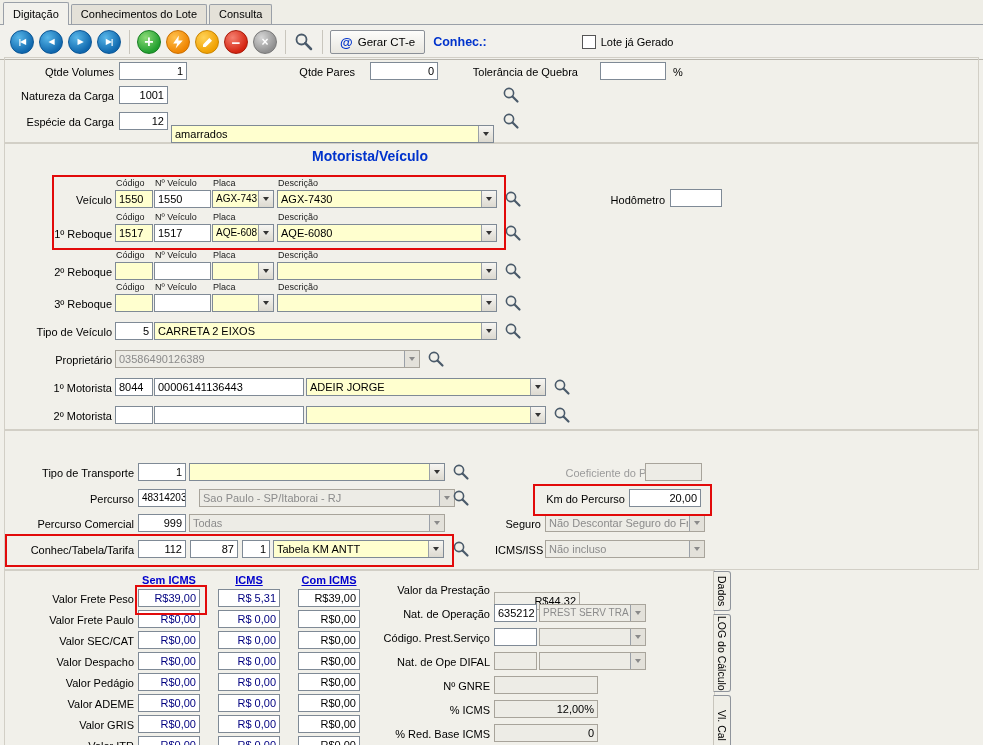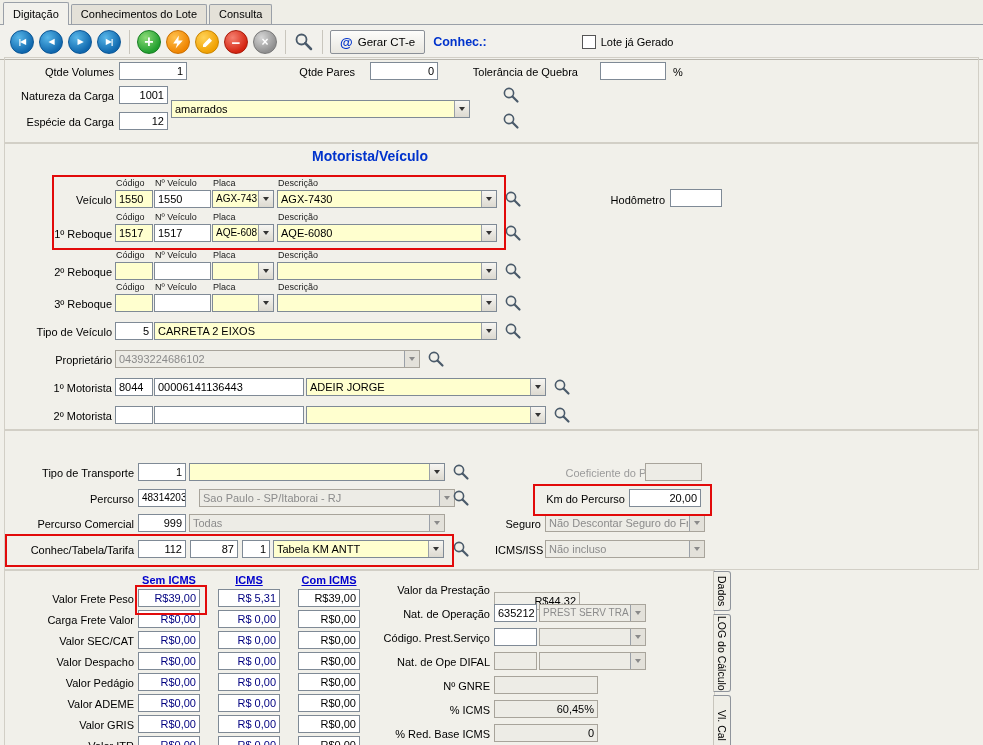--- a/index.html
+++ b/index.html
@@ -141,21 +141,21 @@
   <div class="fld rt" style="left:119px;top:86px;width:49px">1001</div>
   <div class="mag" style="left:502px;top:86px">
     <svg width="18" height="18" viewBox="0 0 18 18">
         <circle cx="7" cy="7" r="4.6" fill="none" stroke="#4a5a6a" stroke-width="1.6"></circle>
         <line x1="10.5" y1="10.5" x2="15.5" y2="15.5" stroke="#4a5a6a" stroke-width="2.2" stroke-linecap="round"></line>
       </svg>
   </div>
 
   <div class="lbl" style="left:10px;top:113px;width:104px">Espécie da Carga</div>
   <div class="fld rt" style="left:119px;top:112px;width:49px">12</div>
-  <div class="fld combo ylw" style="left:171px;top:100px;width:299px">
+  <div class="fld combo ylw" style="left:171px;top:125px;width:323px">
     <span class="ctext">amarrados</span>
     <span class="cbtn"></span>
   </div>
   <div class="mag" style="left:502px;top:112px">
     <svg width="18" height="18" viewBox="0 0 18 18">
         <circle cx="7" cy="7" r="4.6" fill="none" stroke="#4a5a6a" stroke-width="1.6"></circle>
         <line x1="10.5" y1="10.5" x2="15.5" y2="15.5" stroke="#4a5a6a" stroke-width="2.2" stroke-linecap="round"></line>
       </svg>
   </div>
 
@@ -263,21 +263,21 @@
   </div>
   <div class="mag" style="left:504px;top:322px">
     <svg width="18" height="18" viewBox="0 0 18 18">
         <circle cx="7" cy="7" r="4.6" fill="none" stroke="#4a5a6a" stroke-width="1.6"></circle>
         <line x1="10.5" y1="10.5" x2="15.5" y2="15.5" stroke="#4a5a6a" stroke-width="2.2" stroke-linecap="round"></line>
       </svg>
   </div>
 
   <div class="lbl" style="left:8px;top:351px;width:104px">Proprietário</div>
   <div class="fld combo gry" style="left:115px;top:350px;width:305px">
-    <span class="ctext">04393224686102</span>
+    <span class="ctext">03586490126389</span>
     <span class="cbtn"></span>
   </div>
   <div class="mag" style="left:427px;top:350px">
     <svg width="18" height="18" viewBox="0 0 18 18">
         <circle cx="7" cy="7" r="4.6" fill="none" stroke="#4a5a6a" stroke-width="1.6"></circle>
         <line x1="10.5" y1="10.5" x2="15.5" y2="15.5" stroke="#4a5a6a" stroke-width="2.2" stroke-linecap="round"></line>
       </svg>
   </div>
 
   <div class="lbl" style="left:8px;top:379px;width:104px">1º Motorista</div>
@@ -372,21 +372,21 @@
 
   <div class="tblhdr" style="left:138px;top:574px">Sem ICMS</div>
   <div class="tblhdr" style="left:218px;top:574px">ICMS</div>
   <div class="tblhdr" style="left:298px;top:574px">Com ICMS</div>
 
   <div class="lbl" style="left:8px;top:590px;width:126px">Valor Frete Peso</div>
   <div class="fld rt navy" style="left:138px;top:589px;width:62px">R$39,00</div>
   <div class="fld rt navy" style="left:218px;top:589px;width:62px">R$ 5,31</div>
   <div class="fld rt" style="left:298px;top:589px;width:62px">R$39,00</div>
 
-  <div class="lbl" style="left:8px;top:611px;width:126px">Carga Frete Valor</div>
+  <div class="lbl" style="left:8px;top:611px;width:126px">Valor Frete Paulo</div>
   <div class="fld rt navy" style="left:138px;top:610px;width:62px">R$0,00</div>
   <div class="fld rt navy" style="left:218px;top:610px;width:62px">R$ 0,00</div>
   <div class="fld rt" style="left:298px;top:610px;width:62px">R$0,00</div>
 
   <div class="lbl" style="left:8px;top:632px;width:126px">Valor SEC/CAT</div>
   <div class="fld rt navy" style="left:138px;top:631px;width:62px">R$0,00</div>
   <div class="fld rt navy" style="left:218px;top:631px;width:62px">R$ 0,00</div>
   <div class="fld rt" style="left:298px;top:631px;width:62px">R$0,00</div>
 
   <div class="lbl" style="left:8px;top:653px;width:126px">Valor Despacho</div>
@@ -435,21 +435,21 @@
   <div class="fld gry" style="left:494px;top:652px;width:43px"></div>
   <div class="fld combo gry" style="left:539px;top:652px;width:107px">
     <span class="ctext"></span>
     <span class="cbtn"></span>
   </div>
 
   <div class="lbl" style="left:360px;top:677px;width:130px">Nº GNRE</div>
   <div class="fld gry" style="left:494px;top:676px;width:104px"></div>
 
   <div class="lbl" style="left:360px;top:701px;width:130px">% ICMS</div>
-  <div class="fld gry blk rt" style="left:494px;top:700px;width:104px">60,45%</div>
+  <div class="fld gry blk rt" style="left:494px;top:700px;width:104px">12,00%</div>
 
   <div class="lbl" style="left:360px;top:725px;width:130px">% Red. Base ICMS</div>
   <div class="fld gry blk rt" style="left:494px;top:724px;width:104px">0</div>
 
   <div class="vtab" style="top:571px;height:40px">Dados</div>
   <div class="vtab" style="top:614px;height:78px">LOG do Cálculo</div>
   <div class="vtab" style="top:695px;height:60px">Vl. Cal</div>
 
   <div class="redbox" style="left:52px;top:175px;width:450px;height:71px"></div>
   <div class="redbox" style="left:533px;top:484px;width:175px;height:28px"></div>

